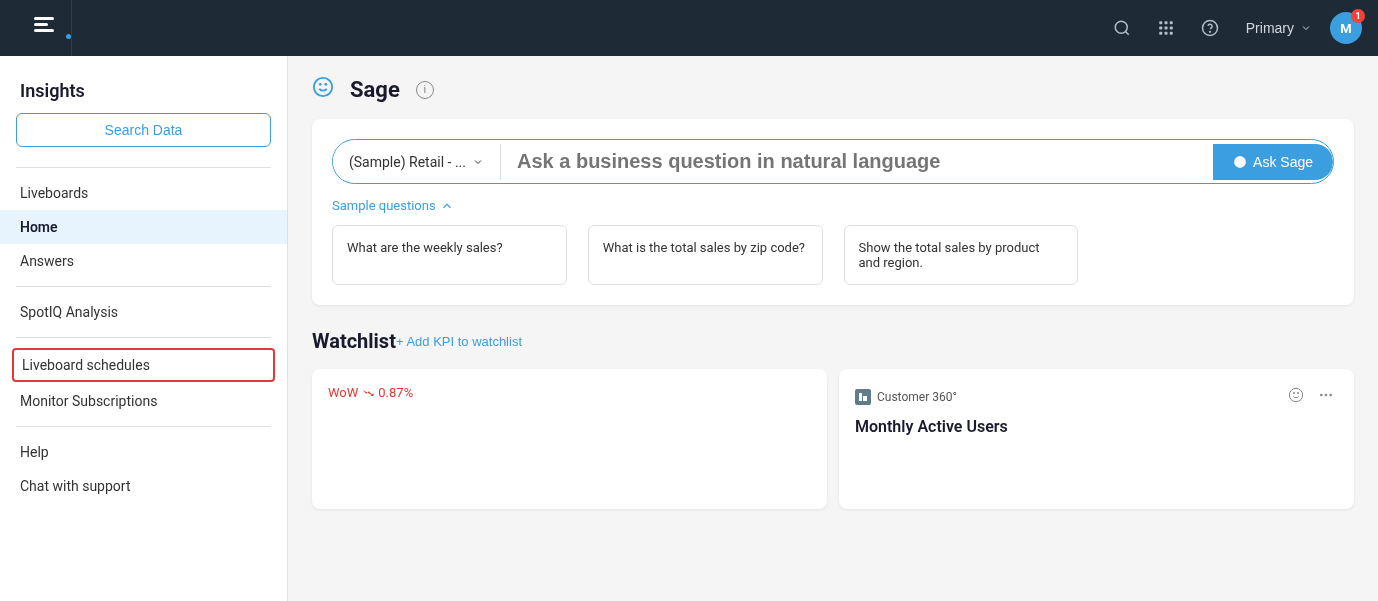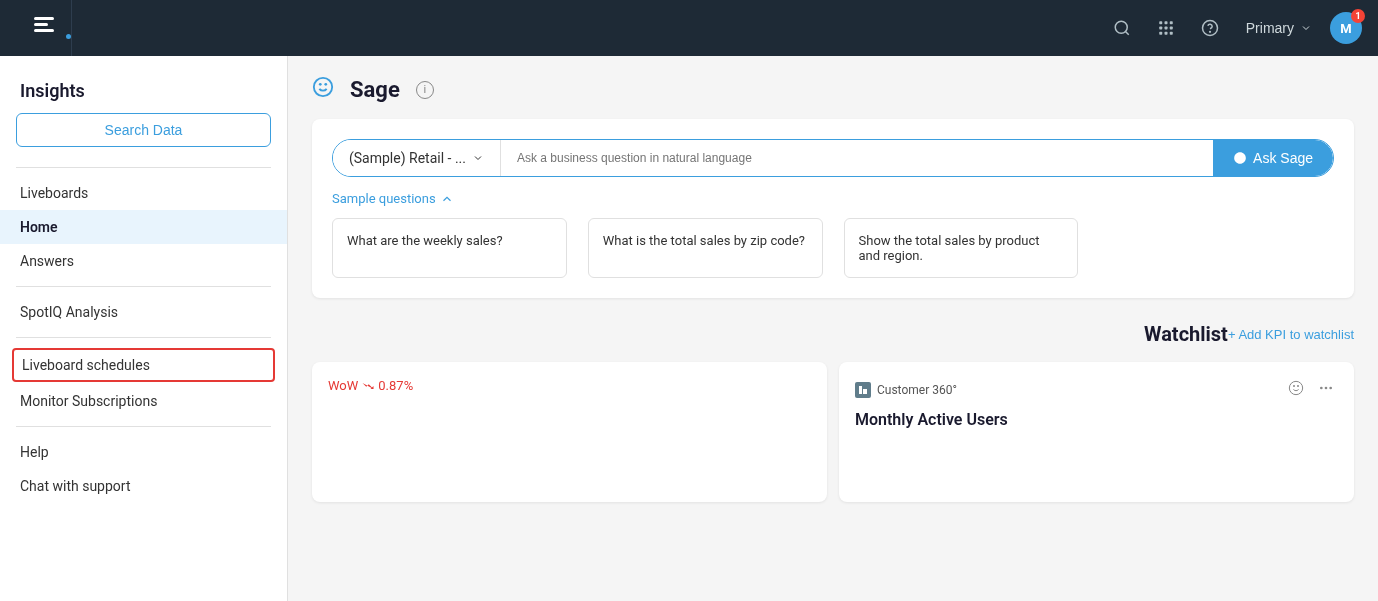--- a/index.html
+++ b/index.html
@@ -166,23 +166,24 @@
       border-right: 1px solid #e0e0e0;
       cursor: pointer;
       font-size: 14px; color: #333;
       white-space: nowrap;
     }
     .question-input {
       flex: 1;
       border: none;
       outline: none;
       padding: 10px 16px;
-      font-size: 12px;
+      font-size: 20px;
       color: #888;
       background: white;
+      font-weight: bold;
     }
     .ask-sage-btn {
       background: #3b9ede;
       border: none;
       color: white;
       padding: 10px 20px;
       cursor: pointer;
       font-size: 14px; font-weight: 500;
       display: flex; align-items: center; gap: 6px;
       border-radius: 0 22px 22px 0;
@@ -204,21 +205,21 @@
       border-radius: 6px;
       padding: 14px;
       font-size: 13px;
       color: #333;
       cursor: pointer;
       background: white;
     }
 
     
     .watchlist-header {
-      display: flex; align-items: center; justify-content: flex-end;
+      display: flex; align-items: center; justify-content: flex-start;
       margin-bottom: 16px;
     }
     .watchlist-title { font-size: 20px; font-weight: 700; color: #1a1a2e; }
     .add-kpi-btn {
       color: #3b9ede;
       background: none; border: none;
       font-size: 13px; cursor: pointer;
       display: flex; align-items: center; gap: 4px;
     }
 

